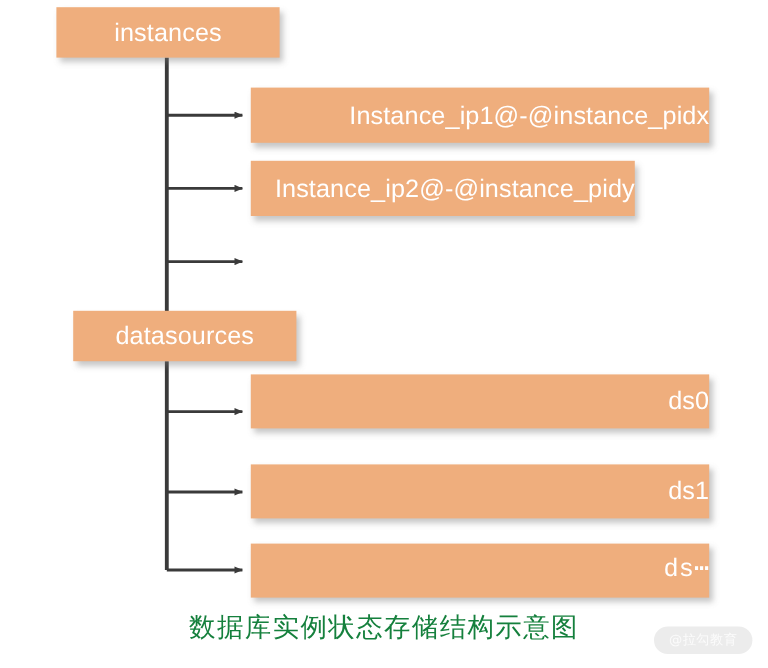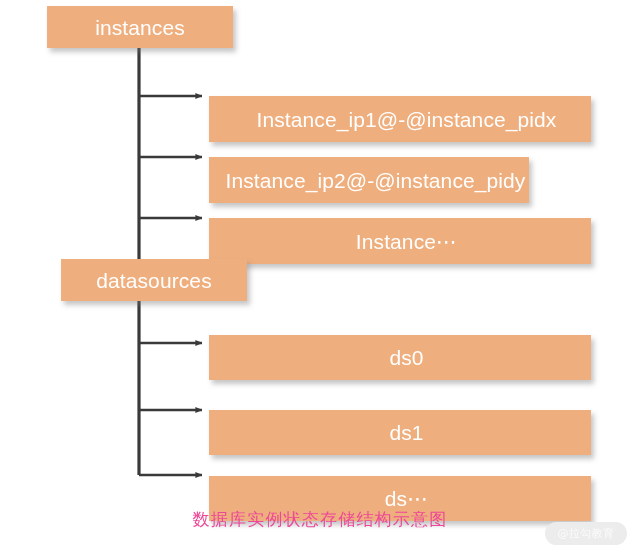--- a/index.html
+++ b/index.html
@@ -34,45 +34,44 @@
     background: #efae7d;
     box-shadow: 3px 4px 5px rgba(120,120,120,0.42);
     box-sizing: border-box;
     display: flex;
     align-items: center;
   }
   .node.parent {
     justify-content: center;
   }
   .node.child {
-    justify-content: center;
+    justify-content: flex-end;
     padding-left: 13px;
-    margin-top: 23px;
   }
   .node-label {
     color: #ffffff;
     font-size: 21px;
     line-height: 1;
     letter-spacing: 0.1px;
     white-space: nowrap;
     font-weight: 400;
   }
   .node.parent .node-label {
     font-size: 21px;
   }
 
   
   #caption {
     position: absolute;
     left: 0;
     top: 508px;
     width: 640px;
     text-align: center;
-    color: #ec4899;
-    font-size: 17px;
+    color: #15803d;
+    font-size: 22px;
     letter-spacing: 1.2px;
     font-family: "DejaVu Sans", "Liberation Sans", sans-serif;
   }
 
   
   #watermark {
     position: absolute;
     left: 545px;
     top: 522px;
     width: 82px;
@@ -120,37 +119,34 @@
   </div>
 
   <div class="node child" style="left:209px; top:73px; width:382px; height:46px;">
     <span class="node-label">Instance_ip1@-@instance_pidx</span>
   </div>
 
   <div class="node child" style="left:209px; top:134px; width:320px; height:46px;">
     <span class="node-label">Instance_ip2@-@instance_pidy</span>
   </div>
 
-  <div class="node child" style="left:209px; top:195px; width:382px; height:46px;">
-    <span class="node-label">Instance⋯</span>
-  </div>
 
   <div class="node parent" style="left:61px; top:259px; width:186px; height:42px;">
     <span class="node-label">datasources</span>
   </div>
 
   <div class="node child" style="left:209px; top:312px; width:382px; height:45px;">
     <span class="node-label">ds0</span>
   </div>
 
   <div class="node child" style="left:209px; top:387px; width:382px; height:45px;">
     <span class="node-label">ds1</span>
   </div>
 
-  <div class="node child" style="left:209px; top:453px; width:382px; height:45px;">
+  <div class="node child" style="left:209px; top:453px; width:382px; height:45px;font-family:Liberation Mono, monospace;">
     <span class="node-label">ds⋯</span>
   </div>
 
   <div id="caption">数据库实例状态存储结构示意图</div>
 
   <div id="watermark">
     <span class="wm-text">@拉勾教育</span>
   </div>
 
 </div>

